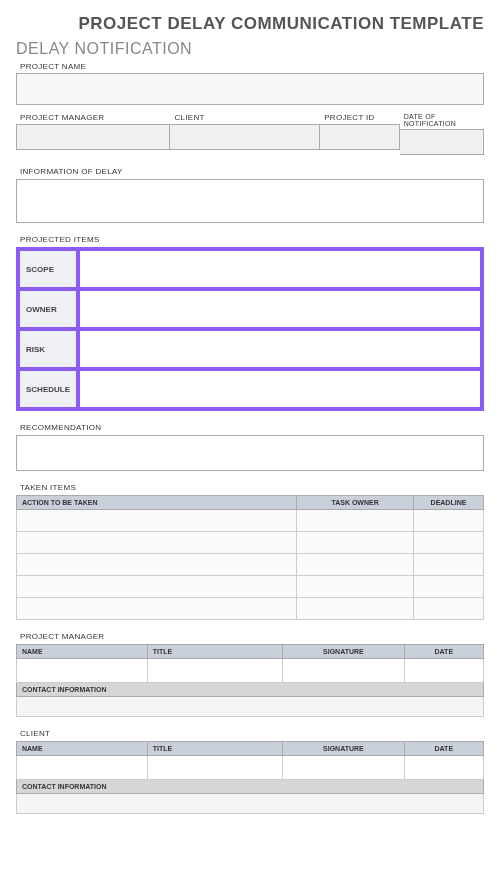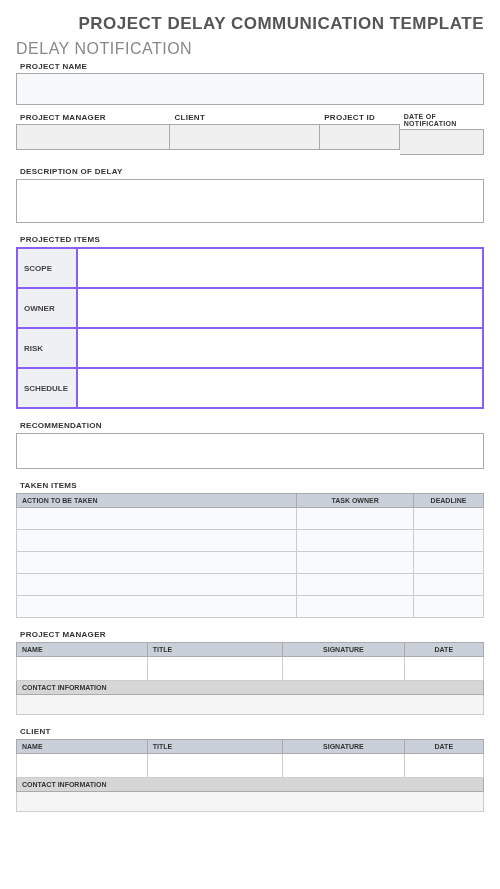--- a/index.html
+++ b/index.html
@@ -21,21 +21,21 @@
   .section-title {
     font-size: 16px;
     font-weight: normal;
     color: #888;
     letter-spacing: 0.5px;
     margin-bottom: 2px;
     margin-top: 6px;
   }
   .small-label {
     font-size: 8px;
-    font-weight: bold;
+    font-weight: normal;
     color: #333;
     letter-spacing: 0.3px;
     padding: 2px 4px 2px 4px;
   }
   .field-box {
     border: 1px solid #aaa;
     background: #f6f8fa;
     height: 32px;
   }
   .row4 {
@@ -56,21 +56,21 @@
     background: #fff;
     height: 44px;
     margin-top: 1px;
   }
   .impact-table {
     border-collapse: collapse;
     width: 100%;
     margin-top: 1px;
   }
   .impact-table td {
-    border: 2px solid #8b5cf6;
+    border: 4px solid #8b5cf6;
     height: 40px;
   }
   .impact-label-cell {
     width: 60px;
     background: #eef0f3;
     font-size: 8px;
     font-weight: bold;
     color: #444;
     padding-left: 6px;
     vertical-align: middle;
@@ -160,21 +160,21 @@
     <div class="small-label">PROJECT ID</div>
     <div class="row4-cell" style="border-left:none;"></div>
   </div>
   <div style="width:18%;">
     <div class="small-label" style="font-size:7px;">DATE OF NOTIFICATION</div>
     <div class="row4-cell" style="border-left:none;"></div>
   </div>
 </div>
 
 <div class="gap"></div>
-<div class="small-label">DESCRIPTION OF DELAY</div>
+<div class="small-label">INFORMATION OF DELAY</div>
 <div class="desc-box"></div>
 
 <div class="gap"></div>
 <div class="small-label">PROJECTED ITEMS</div>
 <table class="impact-table">
   <tbody>
       <tr>
     <td class="impact-label-cell">SCOPE</td>
     <td class="impact-value-cell"></td>
   </tr>

